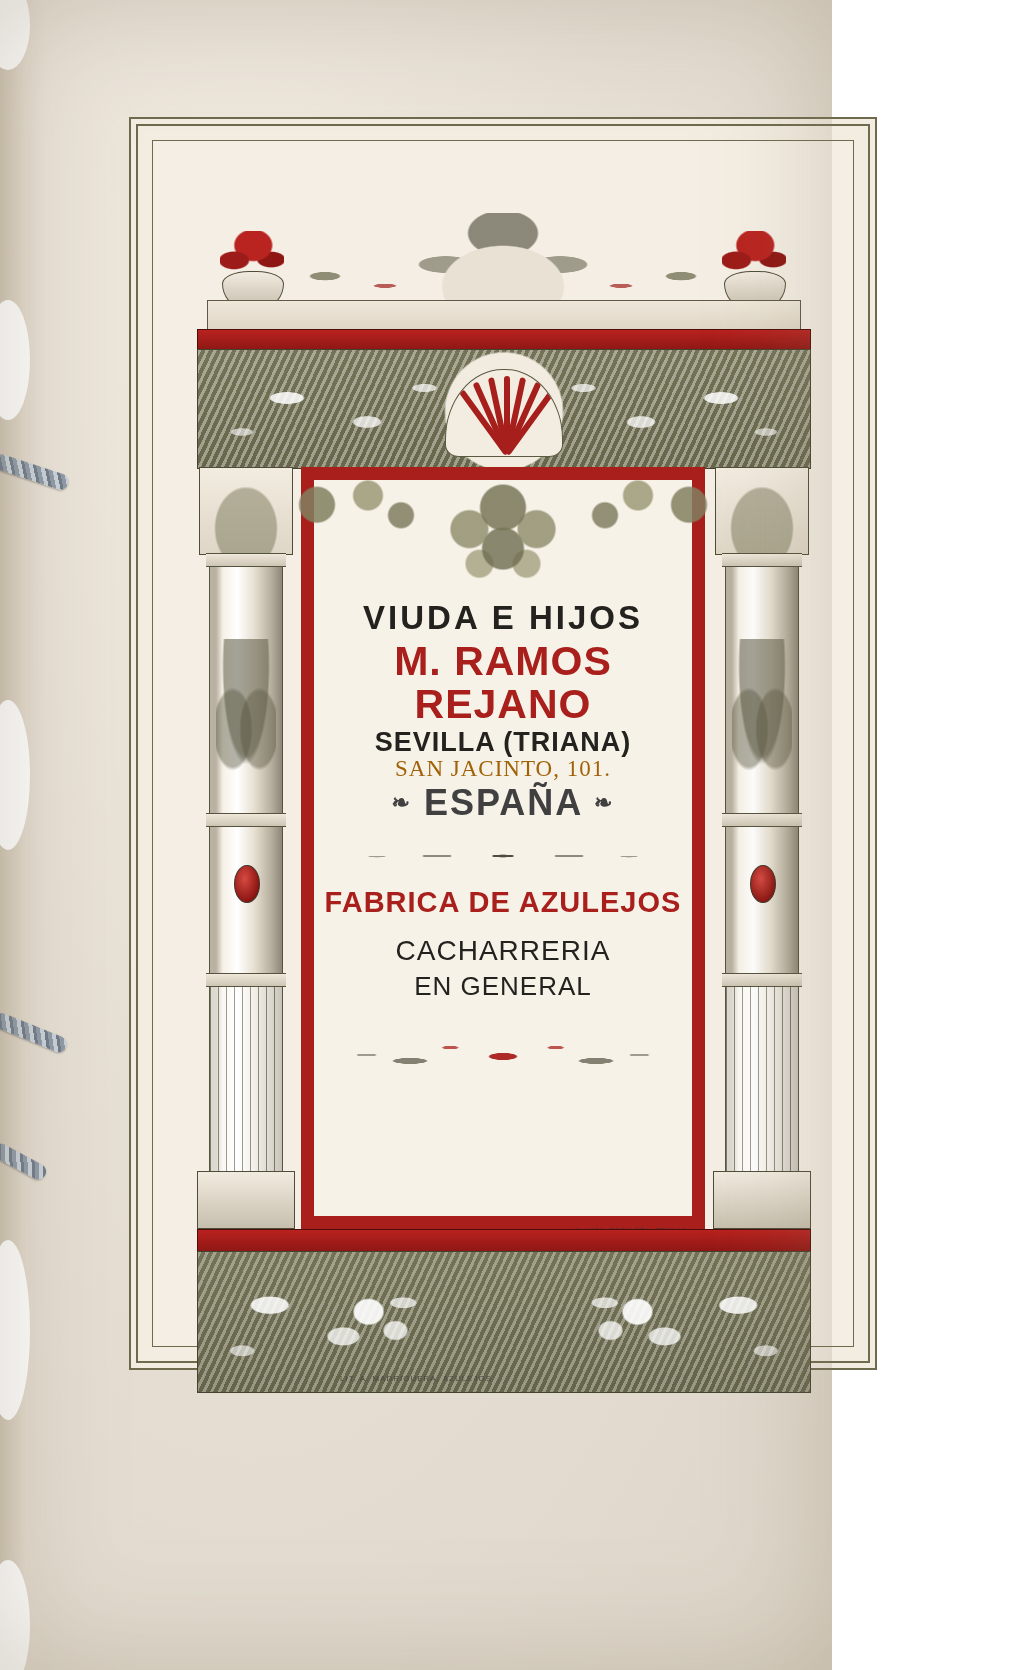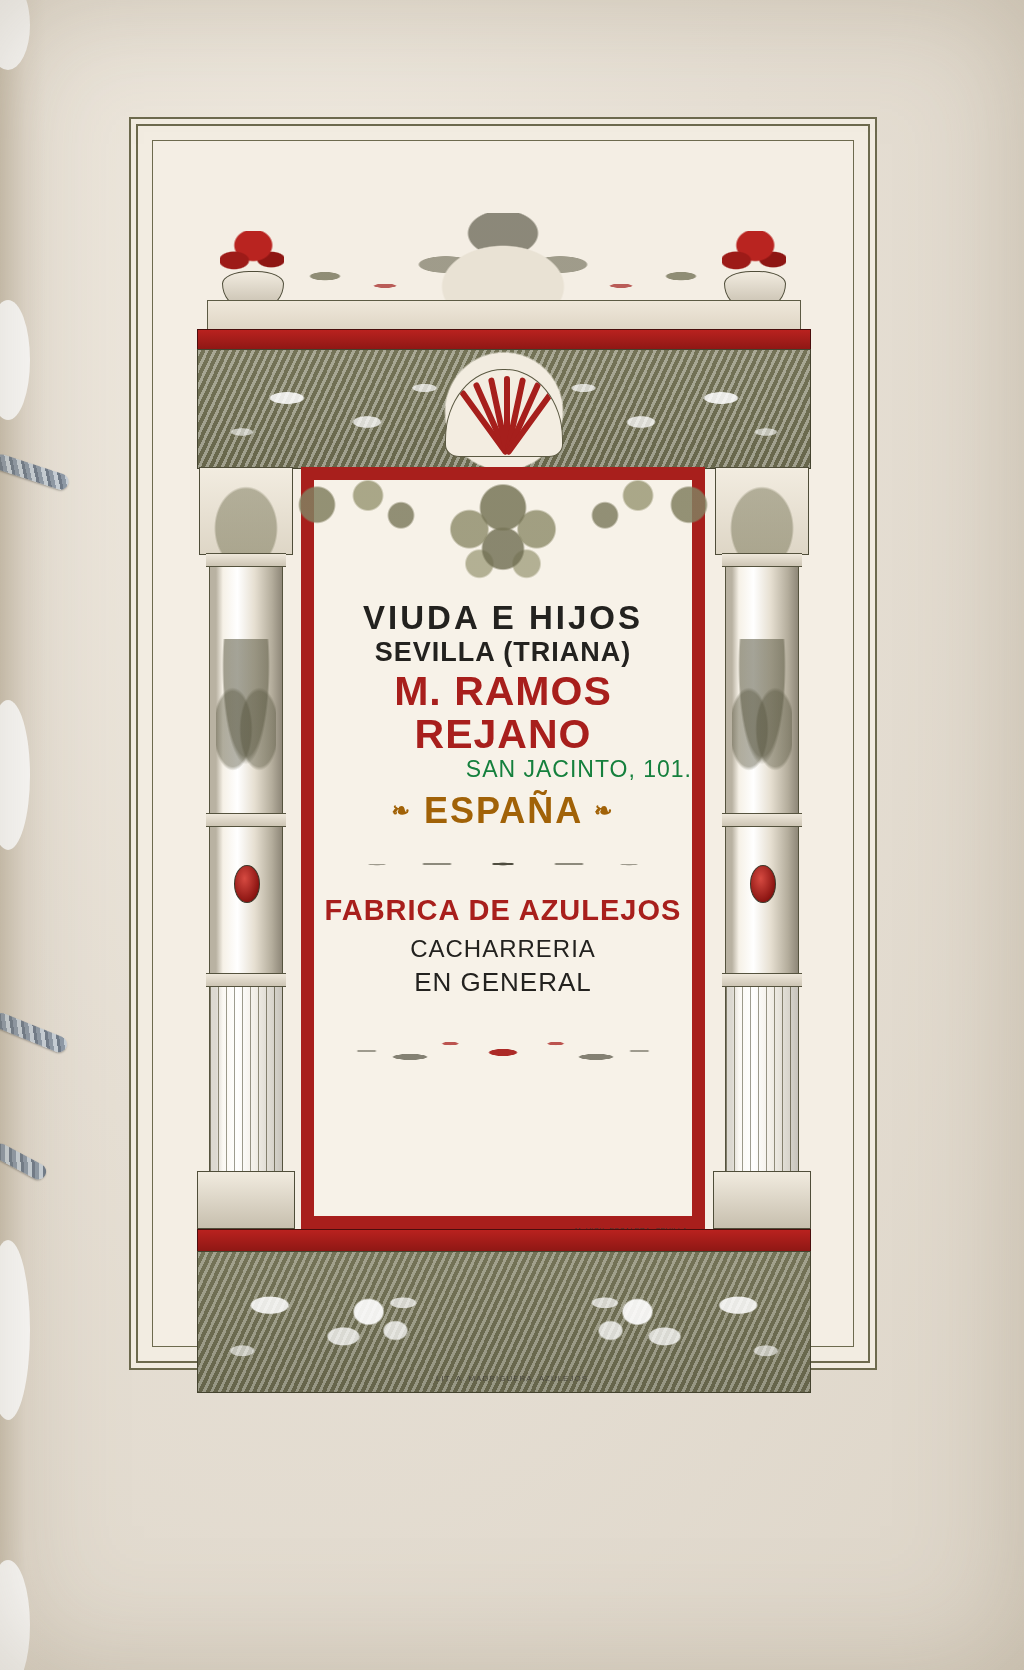--- a/index.html
+++ b/index.html
@@ -10,21 +10,21 @@
   body {
     width: 1024px;
     height: 1670px;
     overflow: hidden;
     font-family: "Liberation Serif", serif;
   }
 
   
   #page {
     position: relative;
-    width: 1024px;
+    width: 832px;
     height: 1670px;
     background:
       radial-gradient(ellipse at 30% 20%, #efe9df 0%, #e6dfd4 45%, #ddd5c8 100%);
   }
   
   #page::after {
     content: "";
     position: absolute;
     inset: 0;
     pointer-events: none;
@@ -371,30 +371,29 @@
     margin-top: 2px;
     font-size: 27px;
     font-weight: bold;
     color: #23221f;
     letter-spacing: 1px;
     font-family: "Liberation Sans", sans-serif;
   }
   .l5 {
     margin-top: 1px;
     font-size: 23px;
-    color: #15803d;
-    letter-spacing: 1px;
-    font-family: Liberation Sans, sans-serif;
-    text-align: right;
+    color: #a16207;
+    letter-spacing: 1px;
+    font-family: Liberation Serif, serif;
   }
   .l6 {
-    margin-top: 11px;
+    margin-top: 3px;
     font-size: 36px;
     font-weight: bold;
-    color: #a16207;
+    color: #404040;
     letter-spacing: 2px;
     font-family: "Liberation Sans", sans-serif;
   }
   .l6 .fl { font-size: 22px; vertical-align: 5px; }
 
   .divider {
     margin: 14px auto 10px;
     width: 300px; height: 40px;
     background:
       radial-gradient(ellipse at 50% 50%, rgba(60,58,44,0.9) 0 10px, rgba(0,0,0,0) 12px),
@@ -406,22 +405,22 @@
 
   .s1 {
     font-size: 29px;
     font-weight: bold;
     color: #a81f1c;
     letter-spacing: 1px;
     font-family: "Liberation Sans", sans-serif;
     text-align: center;
   }
   .s2 {
-    margin-top: 8px;
-    font-size: 24px;
+    margin-top: 16px;
+    font-size: 28px;
     color: #23221f;
     letter-spacing: 1px;
     font-family: "Liberation Sans", sans-serif;
   }
   .s3 {
     margin-top: 2px;
     font-size: 29px;
     font-weight: bold;
     color: #a81f1c;
     letter-spacing: 1px;
@@ -617,22 +616,22 @@
         <div class="redframe"></div>
 
         <div class="swag">
           <div class="ribbon l"></div>
           <div class="ribbon r"></div>
           <div class="bunch"></div>
         </div>
 
         <div class="panel">
           <div class="t-line l1">VIUDA E HIJOS</div>
+          <div class="t-line l3">M. RAMOS REJANO</div>
           <div class="t-line l4">SEVILLA (TRIANA)</div>
-          <div class="t-line l3">M. RAMOS REJANO</div>
           <div class="t-line l5">SAN JACINTO, 101.</div>
           <div class="t-line l6">
             <span class="fl">❧</span>
             <span>ESPAÑA</span>
             <span class="fl">❧</span>
           </div>
 
           <div class="divider"></div>
 
           <div class="s1">FABRICA DE AZULEJOS</div>

